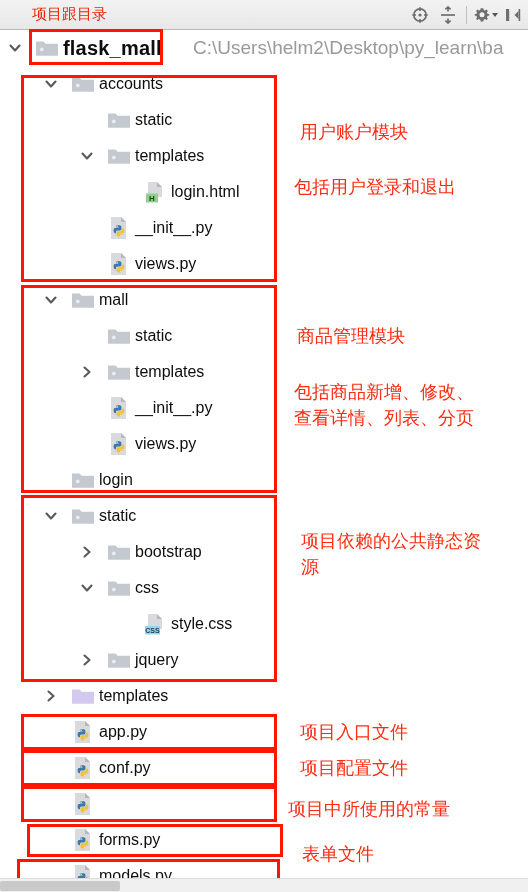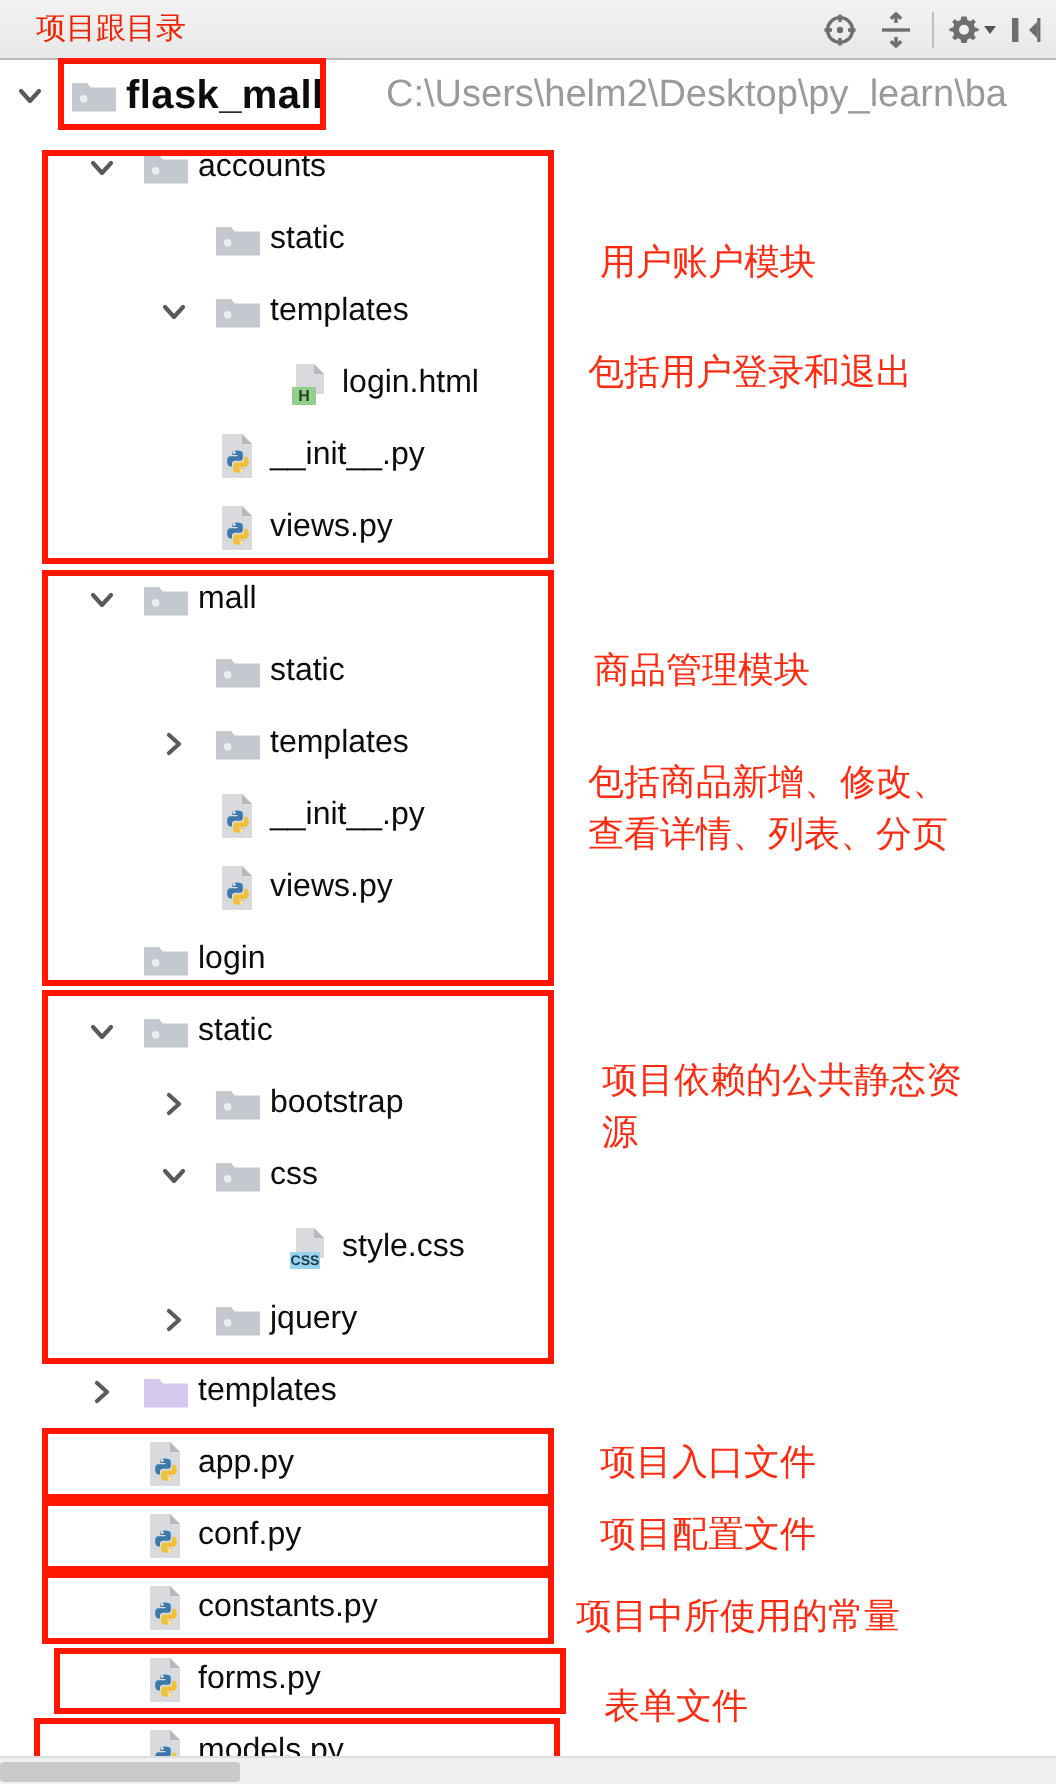--- a/index.html
+++ b/index.html
@@ -14,21 +14,21 @@
   
   .header {
     position: absolute; left: 0; top: 0; width: 528px; height: 30px;
     background: linear-gradient(#f2f2f2, #e8e8e8);
     border-bottom: 1px solid #b8b8b8;
     display: flex; align-items: center;
   }
   .hdr-left { display: flex; align-items: center; gap: 6px; padding-left: 6px; }
   .hdr-title { font-size: 17px; color: #2b2b2b; letter-spacing: .2px; }
   .hdr-note {
-    font-size: 15px; color: #ee2200; margin-left: 18px; white-space: nowrap;
+    font-size: 15px; color: #ee2200; margin-left: 32px; white-space: nowrap;
   }
   .hdr-right {
     position: absolute; right: 2px; top: 0; height: 30px;
     display: flex; align-items: center; gap: 2px;
   }
   .tbtn {
     width: 26px; height: 26px; display: flex; align-items: center;
     justify-content: center; border-radius: 2px;
   }
   .tsep { width: 1px; height: 18px; background: #bfbfbf; margin: 0 3px; }
@@ -394,21 +394,20 @@
           <span class="ico" style="left: 70px; top: 5px;">
             <svg width="26" height="26" viewBox="0 0 26 26">
               <path d="M5 2 h10 l5 5 v17 H5 Z" fill="#d8dade"></path>
               <path d="M15 2 l5 5 h-5 Z" fill="#b5b8bd"></path>
               <path d="M12.6 10.2 c-2.6 0-2.4 1.1-2.4 1.1 v1.2 h2.5 v0.6 H9.3 c0 0-1.7-0.2-1.7 2.5 c0 2.7 1.5 2.6 1.5 2.6 h0.9 v-1.3 c0 0-0.05-1.5 1.5-1.5 h2.5 c0 0 1.4 0.02 1.4-1.4 v-2.3 c0 0 0.2-1.5-2.8-1.5 z" fill="#3c78aa"></path>
               <circle cx="11.2" cy="11.3" r="0.62" fill="#fff"></circle>
               <path d="M13.4 21.4 c2.6 0 2.4-1.1 2.4-1.1 v-1.2 h-2.5 v-0.6 h3.4 c0 0 1.7 0.2 1.7-2.5 c0-2.7-1.5-2.6-1.5-2.6 h-0.9 v1.3 c0 0 0.05 1.5-1.5 1.5 h-2.5 c0 0-1.4-0.02-1.4 1.4 v2.3 c0 0-0.2 1.5 2.8 1.5 z" fill="#f0c13b"></path>
               <circle cx="14.8" cy="20.3" r="0.62" fill="#fff"></circle>
             </svg>
           </span>
-          <span class="lbl" style="left: 99px;">constants.py</span>
         </div>
         <div class="row" style="top: 792px;">
           <span class="ico" style="left: 70px; top: 5px;">
             <svg width="26" height="26" viewBox="0 0 26 26">
               <path d="M5 2 h10 l5 5 v17 H5 Z" fill="#d8dade"></path>
               <path d="M15 2 l5 5 h-5 Z" fill="#b5b8bd"></path>
               <path d="M12.6 10.2 c-2.6 0-2.4 1.1-2.4 1.1 v1.2 h2.5 v0.6 H9.3 c0 0-1.7-0.2-1.7 2.5 c0 2.7 1.5 2.6 1.5 2.6 h0.9 v-1.3 c0 0-0.05-1.5 1.5-1.5 h2.5 c0 0 1.4 0.02 1.4-1.4 v-2.3 c0 0 0.2-1.5-2.8-1.5 z" fill="#3c78aa"></path>
               <circle cx="11.2" cy="11.3" r="0.62" fill="#fff"></circle>
               <path d="M13.4 21.4 c2.6 0 2.4-1.1 2.4-1.1 v-1.2 h-2.5 v-0.6 h3.4 c0 0 1.7 0.2 1.7-2.5 c0-2.7-1.5-2.6-1.5-2.6 h-0.9 v1.3 c0 0 0.05 1.5-1.5 1.5 h-2.5 c0 0-1.4-0.02-1.4 1.4 v2.3 c0 0-0.2 1.5 2.8 1.5 z" fill="#f0c13b"></path>
               <circle cx="14.8" cy="20.3" r="0.62" fill="#fff"></circle>

